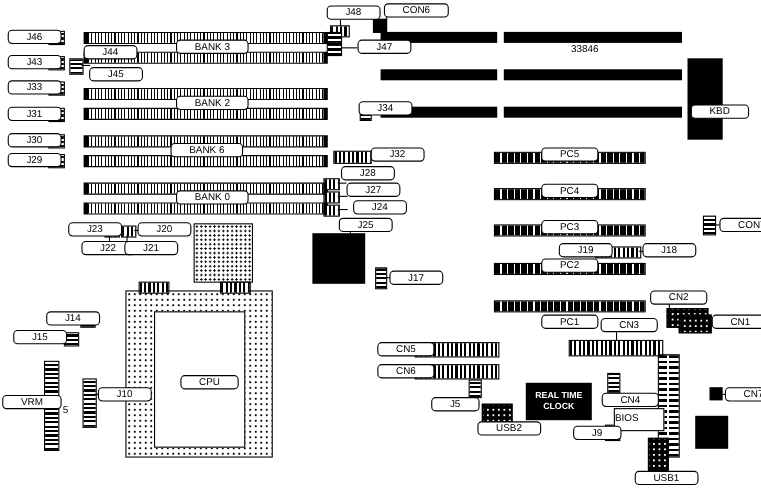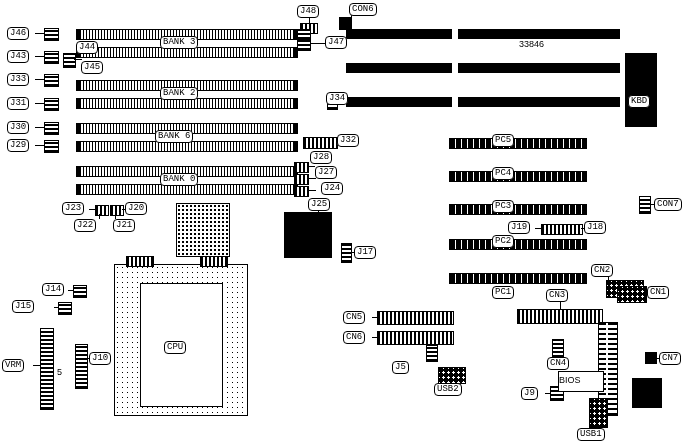--- a/index.html
+++ b/index.html
@@ -1,20 +1,20 @@
 <!DOCTYPE html>
 <html><head>
 <meta charset="utf-8">
 <style>
   html,body{margin:0;padding:0;background:#fff;}
   .board{position:relative;width:692px;height:445px;background:#fff;overflow:hidden;
          font-family:"Liberation Sans", sans-serif;}
   .lbl{position:absolute;background:#fff;border:1px solid #000;border-radius:4px;
-       font-size:9px;line-height:11px;padding:0 2px;text-align:center;z-index:6;
-       white-space:nowrap;color:#000;font-family:Liberation Mono, monospace;}
+       font-size:9px;line-height:11px;padding:0 16px;text-align:center;z-index:6;
+       white-space:nowrap;color:#000;}
   .txt{position:absolute;font-size:9px;color:#000;z-index:5;}
   .ln{position:absolute;background:#000;z-index:3;}
   .simm{position:absolute;left:76px;width:214px;height:9px;border:1px solid #000;
         border-left:4px solid #000;border-right:4px solid #000;z-index:1;
         background:repeating-linear-gradient(90deg,#000 0 1px,#fff 1px 3px);}
   .isaL{position:absolute;left:346px;width:106px;height:10px;background:#000;z-index:1;}
   .isaR{position:absolute;left:458px;width:162px;height:10px;background:#000;z-index:1;}
   .pc{position:absolute;left:449px;width:136px;height:9px;border:1px solid #000;z-index:1;
       background:repeating-linear-gradient(90deg,#000 0 5px,#fff 5px 6px);}
   .hconn{position:absolute;border:1px solid #000;z-index:2;
@@ -188,20 +188,24 @@
   <div class="lbl" style="left:343px;top:331px">CN6</div>
   <div class="hconn" style="left:377px;top:331px;width:75px;height:12px"></div>
   <div class="ln" style="left:372px;top:337px;width:5px;height:1px"></div>
 
   <div class="vconn" style="left:426px;top:345px;width:10px;height:15px"></div>
   <div class="lbl" style="left:392px;top:361px">J5</div>
   <div class="ln" style="left:429px;top:360px;width:1px;height:2px"></div>
   <div class="dotconn" style="left:438px;top:367px;width:26px;height:15px"></div>
   <div class="lbl" style="left:434px;top:383px">USB2</div>
 
+  <div class="rtc" style="left:478px;top:348px;width:60px;height:34px">
+    <div>REAL TIME</div>
+    <div>CLOCK</div>
+  </div>
 
   <div class="lbl" style="left:521px;top:387px">J9</div>
   <div class="vconn" style="left:550px;top:386px;width:12px;height:13px"></div>
   <div class="ln" style="left:545px;top:393px;width:5px;height:1px"></div>
   <div class="vconn" style="left:552px;top:339px;width:10px;height:17px"></div>
   <div class="lbl" style="left:547px;top:357px">CN4</div>
   <div class="bios" style="left:558px;top:371px;width:44px;height:19px">BIOS</div>
 
   <div class="lbl" style="left:546px;top:289px">CN3</div>
   <div class="ln" style="left:560px;top:302px;width:1px;height:7px"></div>

